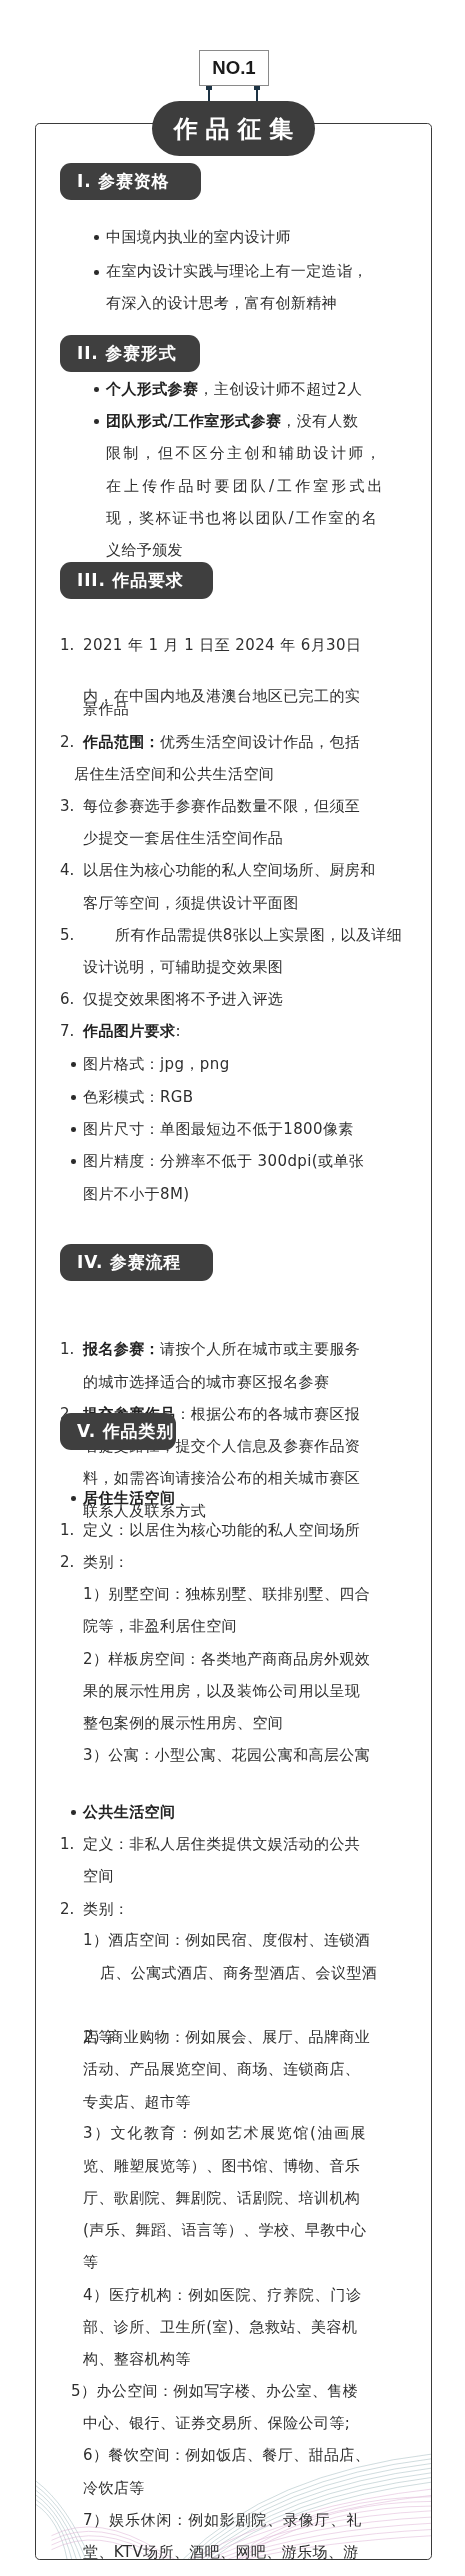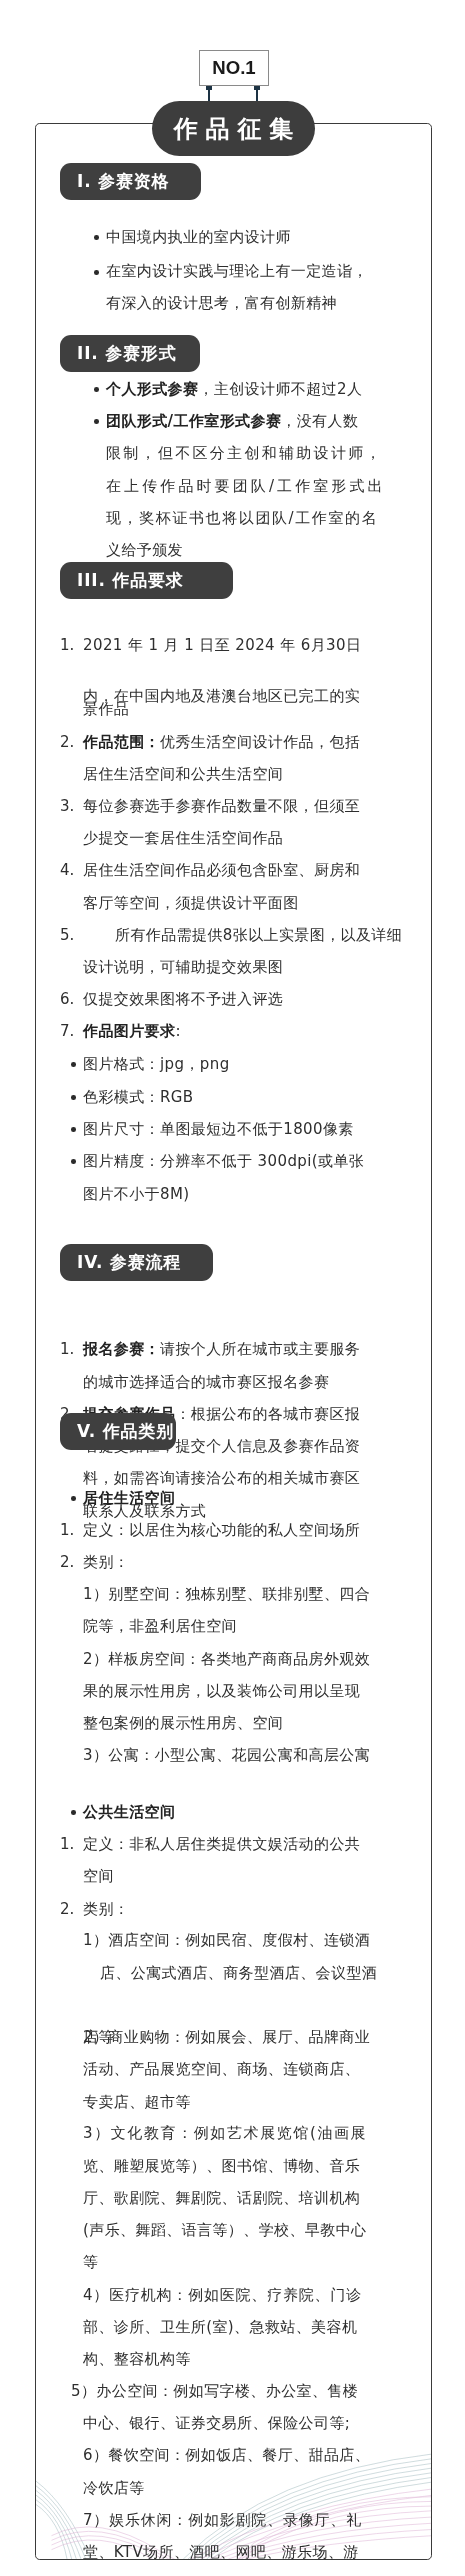--- a/index.html
+++ b/index.html
@@ -168,39 +168,39 @@
     <div class="dot" style="left:59px;top:296px;"></div>
     <div class="line" style="left:71px;top:282px;">
       <span class="b">团队形式/工作室形式参赛</span><span>，没有人数</span>
     </div>
     <div class="line" style="left:71px;top:314px;letter-spacing:2.3px;">限制，但不区分主创和辅助设计师，</div>
     <div class="line" style="left:71px;top:347px;letter-spacing:3.1px;">在上传作品时要团队/工作室形式出</div>
     <div class="line" style="left:71px;top:379px;letter-spacing:1.6px;">现，奖杯证书也将以团队/工作室的名</div>
     <div class="line" style="left:71px;top:411px;">义给予颁发</div>
   </div>
 
-  <div class="badge" style="top:439px;width:173px;">III. 作品要求</div>
+  <div class="badge" style="top:439px;width:153px;">III. 作品要求</div>
   <div>
     <div class="num" style="left:25px;top:506px;">1.</div>
     <div class="line" style="left:48px;top:506px;">2021 年 1 月 1 日至 2024 年 6月30日</div>
     <div class="line" style="left:48px;top:557px;">内，在中国内地及港澳台地区已完工的实</div>
     <div class="line" style="left:48px;top:570px;">景作品</div>
 
     <div class="num" style="left:25px;top:603px;">2.</div>
     <div class="line" style="left:48px;top:603px;">
       <span class="b">作品范围：</span><span>优秀生活空间设计作品，包括</span>
     </div>
-    <div class="line" style="left:48px;top:635px;">居住生活空间和公共生活空间</div>
+    <div class="line" style="left:39px;top:635px;">居住生活空间和公共生活空间</div>
 
     <div class="num" style="left:25px;top:667px;">3.</div>
     <div class="line" style="left:48px;top:667px;">每位参赛选手参赛作品数量不限，但须至</div>
     <div class="line" style="left:48px;top:699px;">少提交一套居住生活空间作品</div>
 
     <div class="num" style="left:25px;top:731px;">4.</div>
-    <div class="line" style="left:48px;top:731px;">居住生活空间作品必须包含卧室、厨房和</div>
+    <div class="line" style="left:48px;top:731px;">以居住为核心功能的私人空间场所、厨房和</div>
     <div class="line" style="left:48px;top:764px;">客厅等空间，须提供设计平面图</div>
 
     <div class="num" style="left:25px;top:796px;">5.</div>
     <div class="line" style="left:48px;top:796px;margin-left:32px;">所有作品需提供8张以上实景图，以及详细</div>
     <div class="line" style="left:48px;top:828px;">设计说明，可辅助提交效果图</div>
 
     <div class="num" style="left:25px;top:860px;">6.</div>
     <div class="line" style="left:48px;top:860px;">仅提交效果图将不予进入评选</div>
 
     <div class="num" style="left:25px;top:892px;">7.</div>

